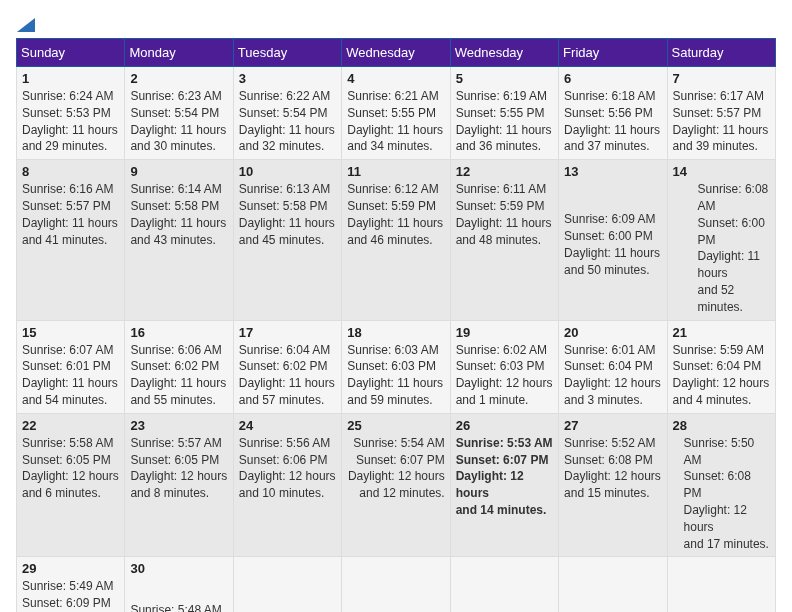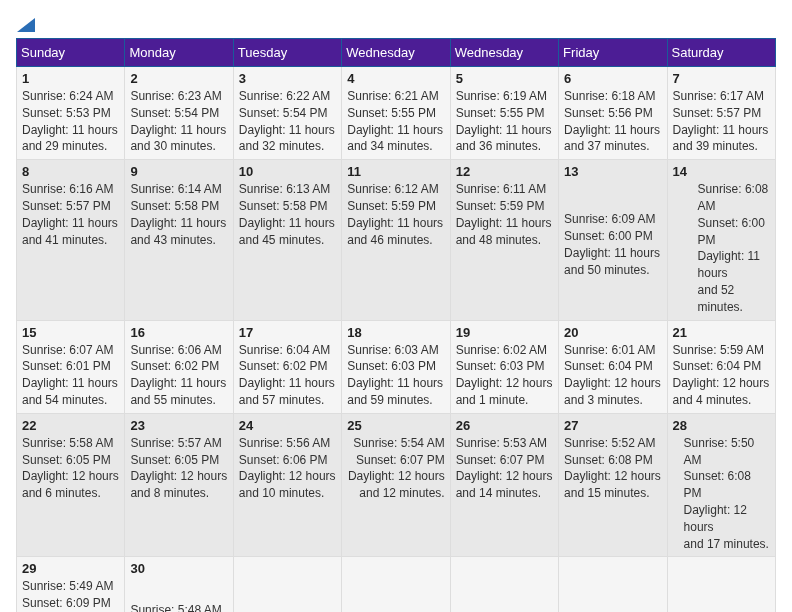--- a/index.html
+++ b/index.html
@@ -300,21 +300,21 @@
         </td>
         <td>
           <span class="day-num">25</span>
           <div class="day-info" style="white-space: pre-line; text-align: right;">Sunrise: 5:54 AM
 Sunset: 6:07 PM
 Daylight: 12 hours
 and 12 minutes.</div>
         </td>
         <td>
           <span class="day-num">26</span>
-          <div class="day-info" style="white-space: pre-line;">Sunrise: 5:53 AM
+          <div class="day-info" style="white-space: pre-line; font-weight: bold;">Sunrise: 5:53 AM
 Sunset: 6:07 PM
 Daylight: 12 hours
 and 14 minutes.</div>
         </td>
         <td>
           <span class="day-num">27</span>
           <div class="day-info" style="white-space: pre-line;">Sunrise: 5:52 AM
 Sunset: 6:08 PM
 Daylight: 12 hours
 and 15 minutes.</div>

